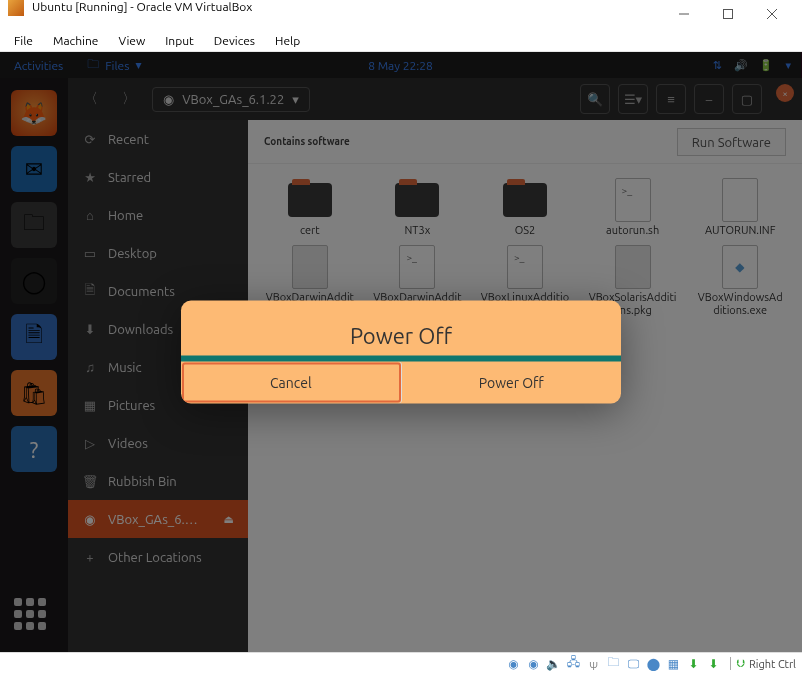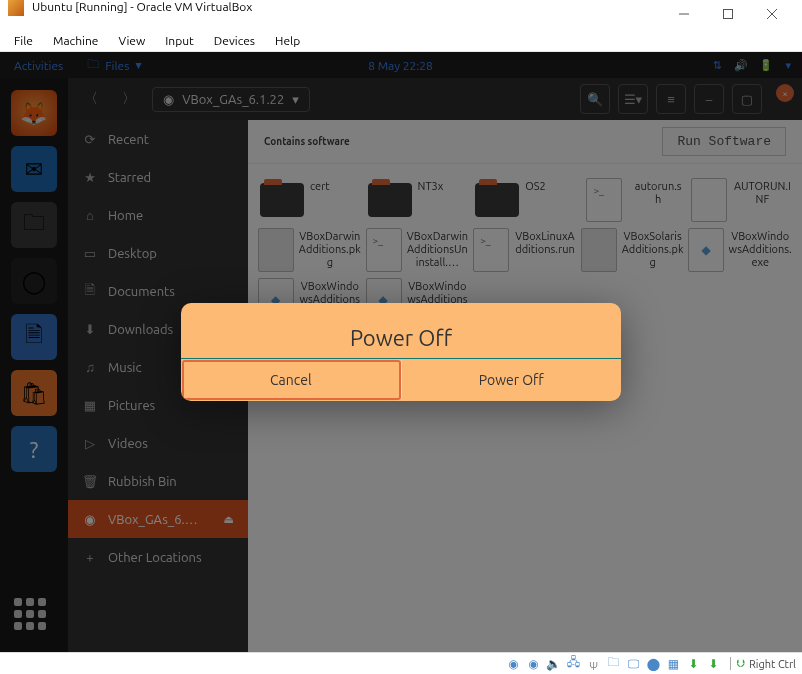--- a/index.html
+++ b/index.html
@@ -45,37 +45,37 @@
 .sidebar .item { display:flex; align-items:center; gap:10px; padding:8px 14px; height:38px; }
 .sidebar .item.active { background:#dd5522; color:#fff; }
 .sidebar .sicon { width:16px; text-align:center; color:#aaa; font-size:13px; }
 .sidebar .item.active .sicon { color:#fff; }
 .sidebar .eject { margin-left:auto; font-size:11px; }
 
 
 .content { position:absolute; left:248px; top:68px; right:0; bottom:0; background:#fff; z-index:2; }
 .content .infobar { height:44px; display:flex; align-items:center; padding:0 16px; border-bottom:1px solid #eee; }
 .content .infobar .label { font-weight:600; color:#444; font-size:10px; }
-.content .infobar .runbtn { margin-left:auto; border:1px solid #ccc; border-radius:0; padding:6px 14px; font-size:13px; color:#555; background:#fafafa;font-family:Liberation Mono, monospace; }
+.content .infobar .runbtn { margin-left:auto; border:1px solid #ccc; border-radius:0; padding:6px 14px; font-size:13px; color:#555; background:#fafafa; }
 .filegrid { display:grid; grid-template-columns:repeat(5, 1fr); gap:10px 4px; padding:16px 10px; }
-.fitem { display:flex; flex-direction:row; gap:4px; }
+.fitem { display:flex; flex-direction:column; align-items:center; gap:4px; }
 .fitem .ficon { width:48px; height:40px; display:flex; align-items:center; justify-content:center; }
 .folder-shape { width:44px; height:34px; background:#3a3a3a; border-radius:4px; position:relative; }
 .folder-shape::before { content:""; position:absolute; top:-4px; left:4px; width:18px; height:6px; background:#e36a3c; border-radius:2px 2px 0 0; }
 .file-shape { width:36px; height:44px; background:#fff; border:1px solid #bbb; border-radius:2px; position:relative; }
 .file-shape.script::after { content:">_"; position:absolute; top:6px; left:6px; font-size:10px; color:#666; }
 .file-shape.pkg { background:#e9e9e9; }
 .file-shape.exe::after { content:"◆"; position:absolute; top:14px; left:12px; color:#5aa0d8; font-size:12px; }
 .flabel { font-size:11px; color:#333; text-align:center; line-height:1.2; max-width:90px; word-break: break-word; }
 
 
 .dialog { position:absolute; left:50%; top:50%; transform:translate(-50%,-50%); width:440px; background:#fdba74; border-radius:10px; box-shadow:0 8px 40px rgba(0,0,0,0.4); z-index:10; overflow:hidden; }
 .dialog .dtitle { text-align:center; font-size:22px; color:#333; padding:22px 20px 8px; font-weight:400; }
 .dialog .dmsg { text-align:center; font-size:13.5px; color:#333; padding:0 20px 22px; }
-.dialog .dbtns { display:flex; border-top:1px solid #0f766e; }
+.dialog .dbtns { display:flex; border-top:6px solid #0f766e; }
 .dialog .dbtn { flex:1; padding:13px 0; text-align:center; font-size:14px; color:#333; border-right:1px solid #ddd; cursor:pointer; }
 .dialog .dbtn:last-child { border-right:none; }
 .dialog .dbtn.focused { outline:2px solid #e36a3c; outline-offset:-3px; border-radius:4px; }
 
 
 .statusbar { position:absolute; bottom:0; left:0; right:0; height:22px; background:#fff; border-top:1px solid #ddd; display:flex; align-items:center; justify-content:flex-end; padding:0 6px; gap:4px; font-size:11px; color:#444; }
 .statusbar .sicon2 { width:16px; height:16px; display:flex; align-items:center; justify-content:center; font-size:12px; color:#4a88c7; }
 .statusbar .hostkey { border-left:1px solid #aaa; padding-left:6px; margin-left:4px; display:flex; align-items:center; gap:4px; }
 </style>
 </head>

